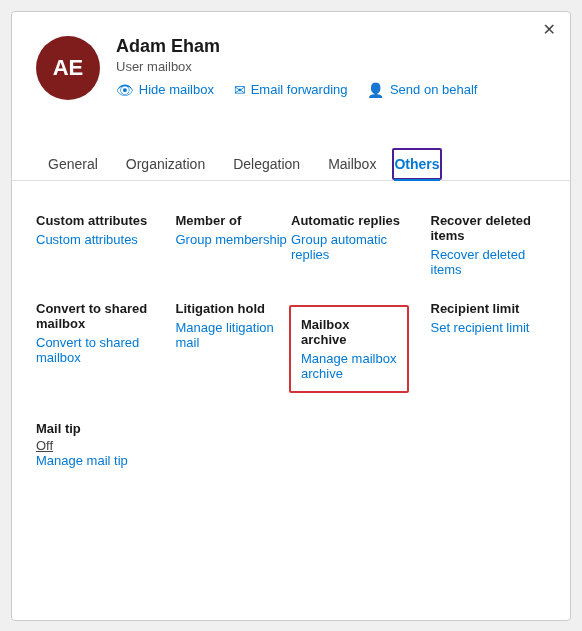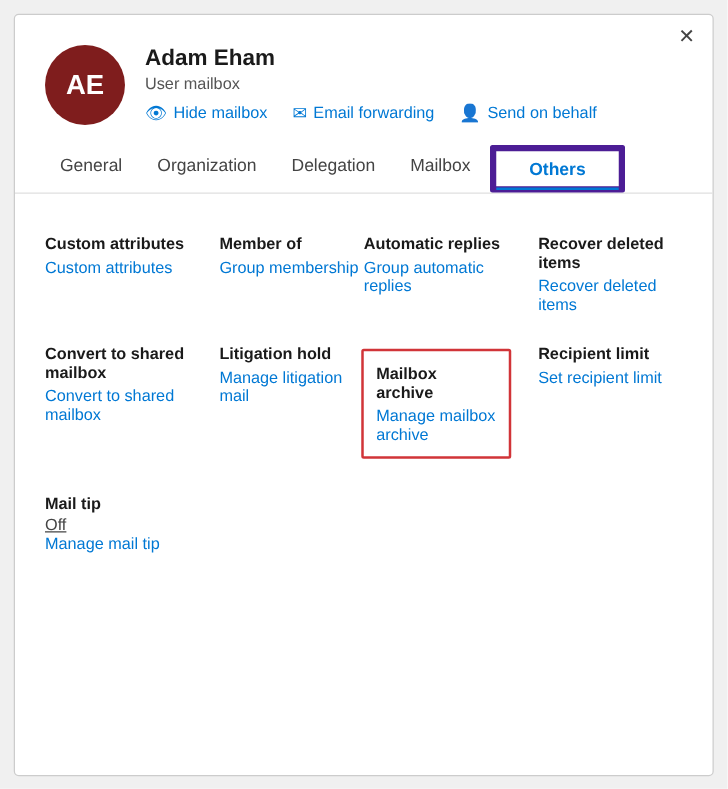--- a/index.html
+++ b/index.html
@@ -79,20 +79,21 @@
     }
     .header-action-icon {
       font-size: 14px;
       color: #0078d4;
     }
     .tabs {
       display: flex;
       border-bottom: 1px solid #e0e0e0;
       padding: 0 24px;
       gap: 4px;
+      margin-top: 32px;
     }
     .tab {
       padding: 8px 12px;
       font-size: 14px;
       color: #444;
       cursor: pointer;
       position: relative;
       white-space: nowrap;
     }
     .tab.active {
@@ -102,23 +103,23 @@
     .tab.active::after {
       content: '';
       position: absolute;
       bottom: -1px;
       left: 0;
       right: 0;
       height: 2px;
       background: #0078d4;
     }
     .tab.highlighted {
-      border: 5px solid #4c1d95;
+      border: 2px solid #4c1d95;
       border-radius: 2px;
-      padding: 6px 26px;
+      padding: 6px 0;
     }
     .tab.highlighted.active::after {
       bottom: -3px;
     }
     .content {
       padding: 20px 24px;
       display: grid;
       grid-template-columns: 1fr 1fr 1fr 1fr;
       gap: 0;
     }

